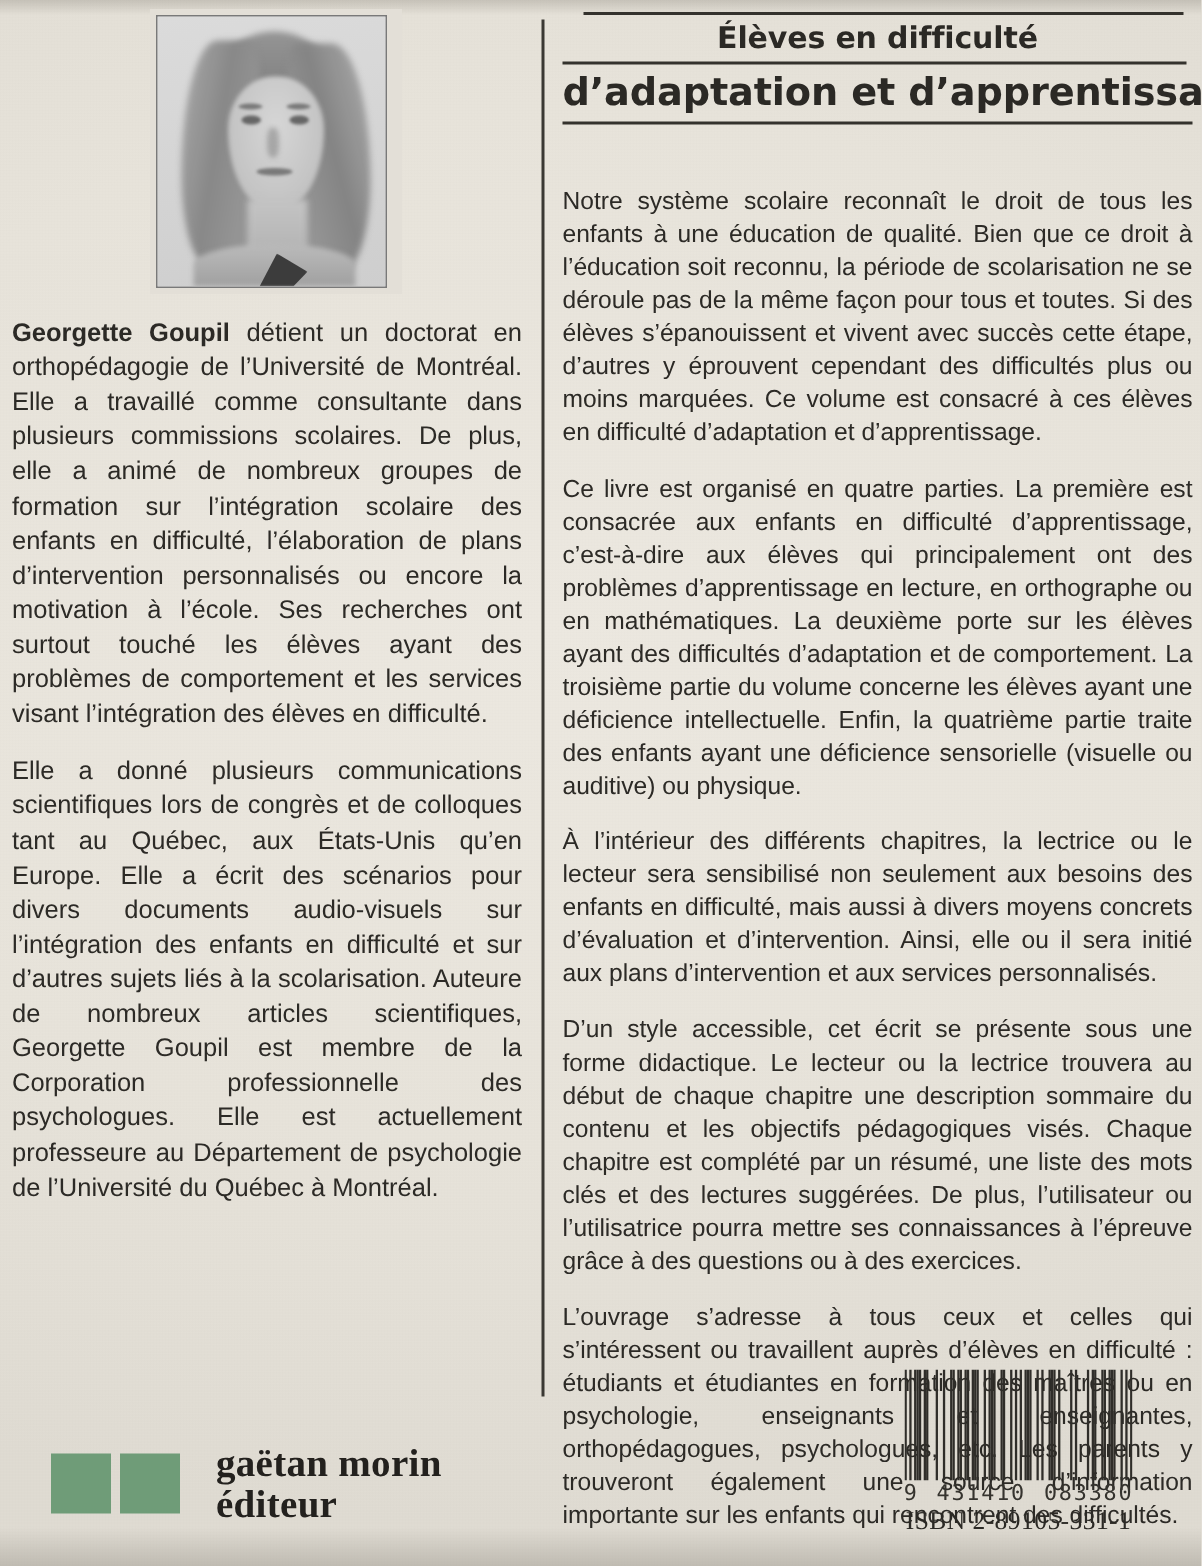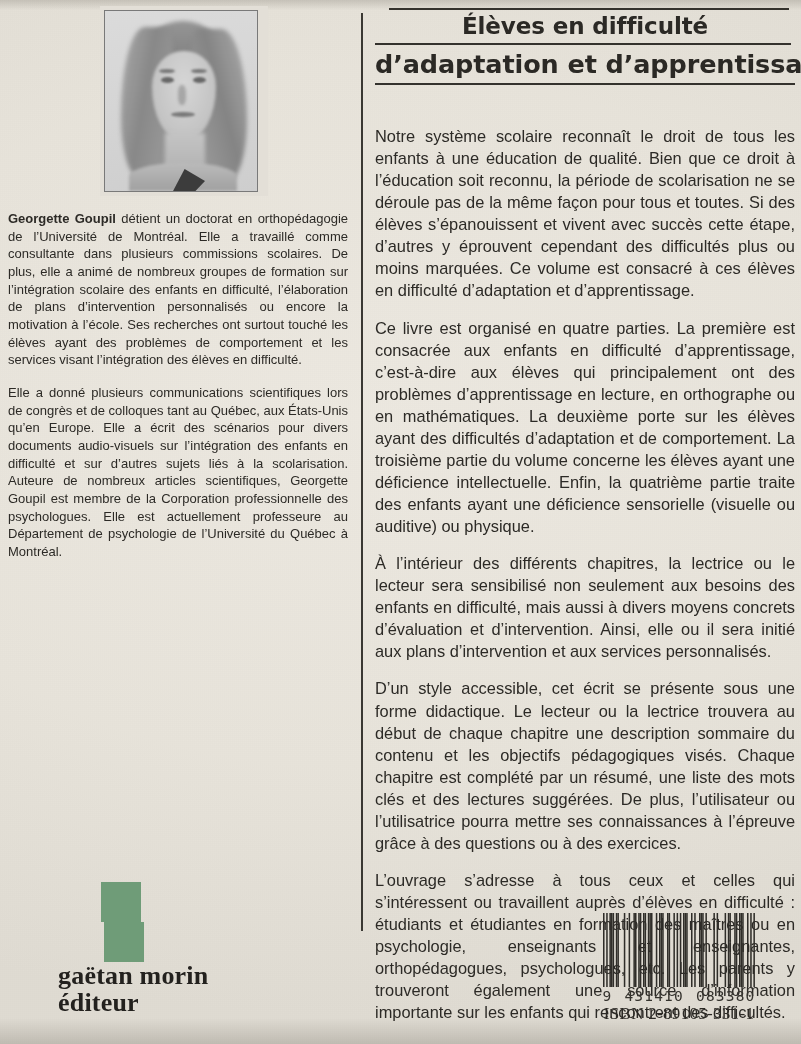--- a/index.html
+++ b/index.html
@@ -144,21 +144,21 @@
   .photo .collar {
     position:absolute; left:66px; bottom:0; width:34px; height:22px;
     background: #3c3832;
     clip-path: polygon(40% 0, 100% 55%, 72% 100%, 6% 100%);
     filter: blur(.6px);
   }
 
   
   .bio {
     margin-top: 14px;
-    font-size: 13px;
+    font-size: 17px;
     line-height: 1.36;
     color: #2c2a26;
     text-align: justify;
     text-justify: inter-word;
     hyphens: manual;
   }
   .bio p { margin: 0 0 15px 0; }
   .bio p:last-child { margin-bottom: 0; }
   .bio strong { font-weight: 700; }
 
@@ -167,21 +167,21 @@
   .rule {
     height: 2px;
     background: #34322d;
   }
   .rule.r1 { width: 400px; margin-left: 14px; }
   .rule.r2 { width: 416px; margin-left: 0px; }
   .rule.r3 { width: 420px; margin-left: 0px; }
   .title-line {
     font-family: "DejaVu Sans", sans-serif;
     font-weight: 700;
-    font-size: 23px;
+    font-size: 20px;
     color: #2b2925;
     text-align: center;
     letter-spacing: -0.1px;
     padding: 3px 0 4px 0;
     white-space: nowrap;
   }
   .title-line.l2 { font-size: 25.5px; padding-top: 4px; }
 
   
   .blurb {
@@ -194,21 +194,20 @@
   }
   .blurb p { margin: 0 0 15px 0; }
 
   
   .publisher {
     position: absolute;
     left: 34px;
     bottom: 28px;
     display: flex;
     align-items: center;
-    flex-direction: column;
   }
   .sq {
     width: 40px; height: 40px;
     background: #6f9c78;
   }
   .sq + .sq { margin-left: 6px; }
   .pub-name {
     margin-left: 24px;
     font-family: "Liberation Serif", serif;
     font-weight: 700;

